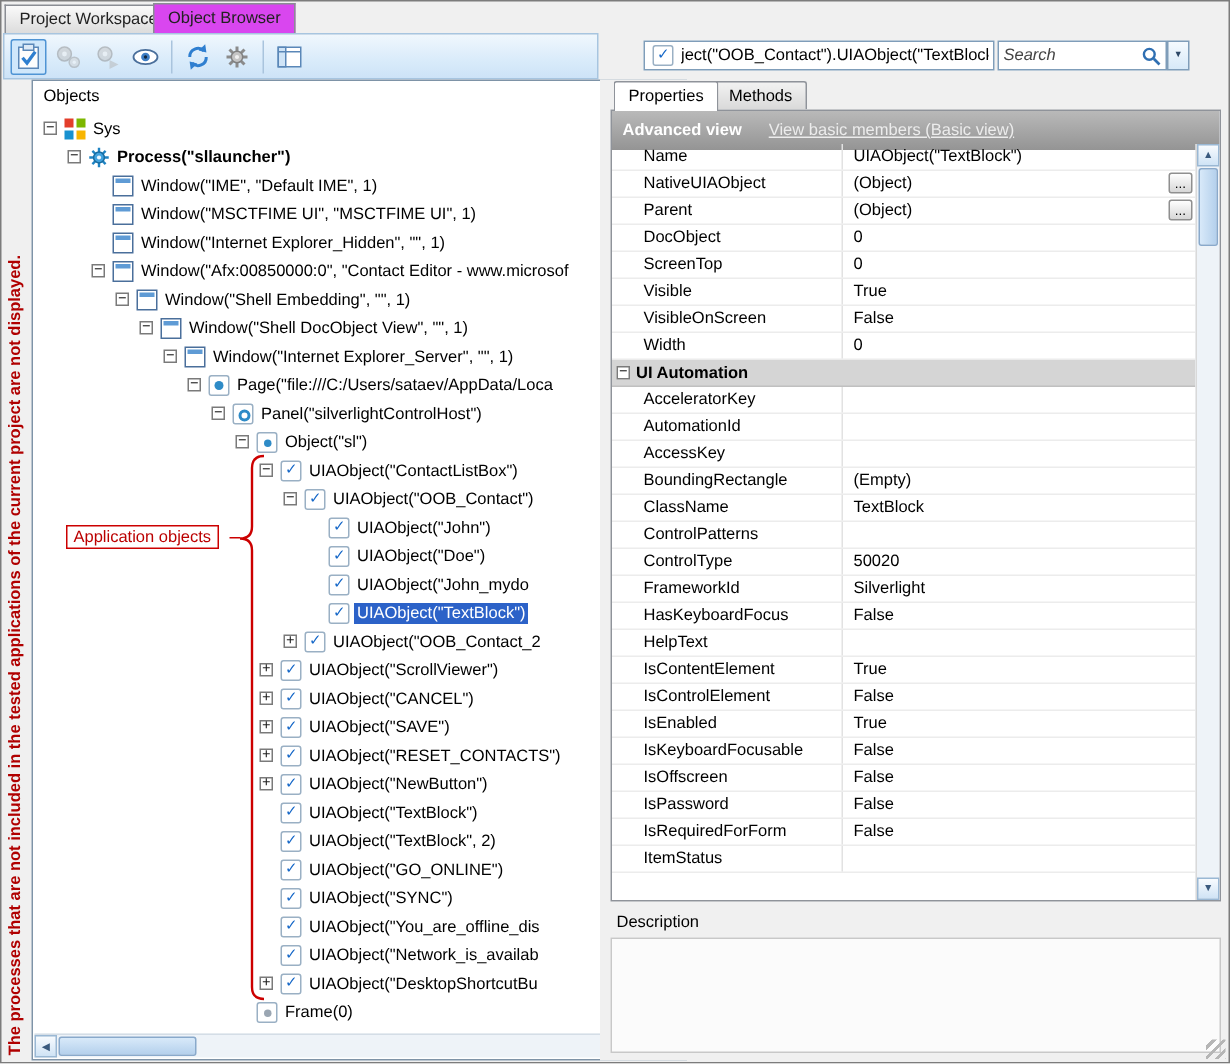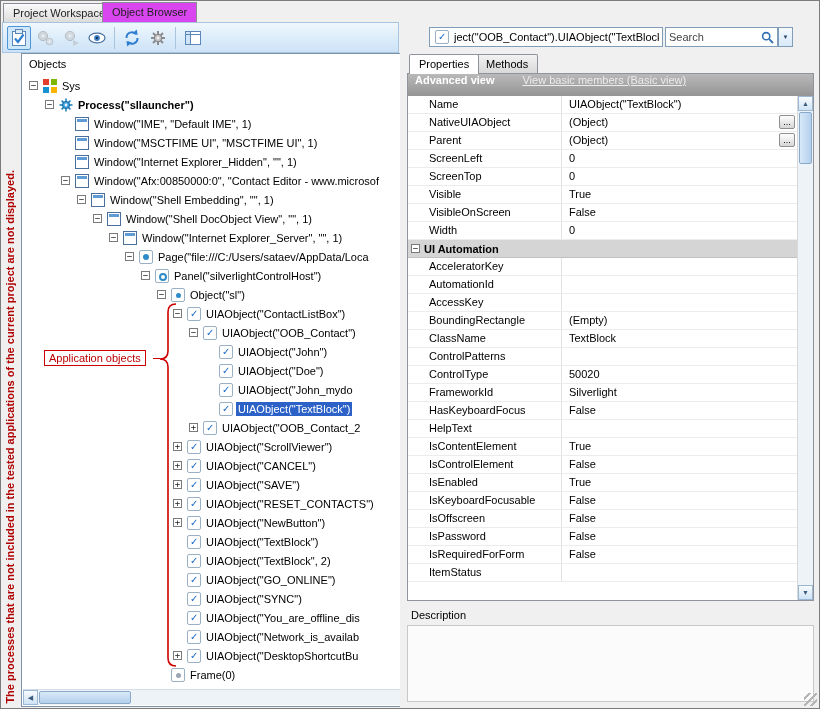--- a/index.html
+++ b/index.html
@@ -19,21 +19,21 @@
 .tbtn{width:24px;height:24px;display:inline-flex;align-items:center;justify-content:center;margin:0 1px;border:1px solid transparent;border-radius:2px;flex:none}
 .tbtn.tsel{background:#cfe7fb;border-color:#4f94d4}
 .tbtn.tdis{opacity:.5;filter:grayscale(1)}
 .tsep{width:1px;height:22px;background:#a9c4dd;margin:0 4px;flex:none}
 
 
 .addrbar{position:absolute;left:399px;top:21px;right:1px;height:31px;background:#f0f0f0}
 .pathbox{position:absolute;left:29px;top:5px;width:234px;height:20px;background:#fff;border:1px solid #7f9db9;display:flex;align-items:center;padding:0 3px;overflow:hidden}
 .pathtext{flex:1;text-align:right;white-space:nowrap;overflow:hidden;margin-left:2px}
 .searchbox{position:absolute;left:265px;top:5px;width:113px;height:20px;background:#fff;border:1px solid #7f9db9;display:flex;align-items:center;padding:0 3px}
-.searchtext{flex:1;color:#444;overflow:hidden;white-space:nowrap}
+.searchtext{flex:1;color:#444;font-style:italic;overflow:hidden;white-space:nowrap}
 .dropbtn{position:absolute;left:378px;top:5px;width:15px;height:20px;border:1px solid #7f9db9;background:linear-gradient(#f5fafe,#d7e9f8);font-size:6px;display:flex;align-items:center;justify-content:center;color:#2c4766}
 
 
 .sidenote{position:absolute;left:1px;top:52px;width:19px;bottom:2px;overflow:hidden}
 .sidenote span{position:absolute;bottom:2px;left:2px;writing-mode:vertical-rl;transform:rotate(180deg);white-space:nowrap;color:#b00000;font-weight:bold;font-size:11px}
 
 
 .objpanel{position:absolute;left:20px;top:52px;width:437px;height:654px;background:#fff;border:1px solid #7e93a7}
 .objtitle{position:absolute;left:7px;top:4px}
 .tree{position:absolute;left:1px;top:22px;right:17px;bottom:17px;overflow:hidden}
@@ -78,23 +78,23 @@
 .hthumb{position:absolute;top:1px;bottom:1px;left:16px;width:92px;background:linear-gradient(#d8e9f9,#b4d0ec);border:1px solid #89a9cb;border-radius:2px}
 .sbcorner{position:absolute;right:1px;bottom:1px;width:16px;height:16px;background:#e4ecf4}
 
 
 .insp{position:absolute;left:399px;top:52px;right:1px;bottom:1px;background:#f0f0f0}
 .ptab{position:absolute;top:1px;height:19px;line-height:18px;padding:0 9px;background:linear-gradient(#f2f2f2,#d9d9d9);border:1px solid #8f939a;border-bottom:none;border-radius:2px 2px 0 0;white-space:nowrap}
 .ptab.active{background:#fff;height:20px;z-index:3}
 #ptab-props{left:9px}
 #ptab-methods{left:76px}
 .content{position:absolute;left:7px;top:20px;width:407px;height:528px;background:#fff;border:1px solid #8f939a;overflow:hidden}
-.adv{position:absolute;left:0;right:0;top:0;height:22px;background:linear-gradient(#b9b9b9,#949494);color:#fff;display:flex;align-items:flex-start;padding:0 7px}
+.adv{position:absolute;left:0;right:0;top:0;height:22px;background:linear-gradient(#b9b9b9,#949494);color:#fff;display:flex;align-items:center;padding:13px 7px}
 .advtitle{font-weight:bold}
-.advlink{margin-left:28px;color:#ececec;text-decoration:underline}
+.advlink{margin-left:18px;color:#ececec;text-decoration:underline}
 .pgrid{position:absolute;left:0;right:16px;top:22px;bottom:0;overflow:hidden}
 .prow{display:flex;height:18px;line-height:17px;border-bottom:1px solid #ececec}
 .pgut{flex:none;width:14px}
 .pname{flex:none;width:140px;padding-left:7px;border-right:1px solid #e2e2e2;overflow:hidden;white-space:nowrap}
 .pval{flex:1;padding-left:7px;position:relative;overflow:hidden;white-space:nowrap}
 .pbtn{position:absolute;right:2px;top:1px;width:16px;height:14px;border:1px solid #8f8f8f;background:linear-gradient(#fefefe,#d6d6d6);font-size:9px;line-height:12px;text-align:center;border-radius:2px}
 .pgroup{display:flex;align-items:center;height:18px;background:#d5d5d5;border-bottom:1px solid #c0c0c0;font-weight:bold;padding-left:3px}
 .pgroup .exp{margin-right:4px}
 .gvscroll{position:absolute;right:0;top:22px;bottom:0;width:16px;background:#eef3f8;border-left:1px solid #d9d9d9}
 .gvscroll .up{position:absolute;top:0;left:0;right:0;height:15px}
@@ -419,21 +419,21 @@
             <span class="pname">NativeUIAObject</span>
             <span class="pval">(Object)<span class="pbtn">...</span></span>
           </div>
           <div class="prow">
             <span class="pgut"></span>
             <span class="pname">Parent</span>
             <span class="pval">(Object)<span class="pbtn">...</span></span>
           </div>
           <div class="prow">
             <span class="pgut"></span>
-            <span class="pname">ScreenLeft</span>
+            <span class="pname">DocObject</span>
             <span class="pval">0</span>
           </div>
           <div class="prow">
             <span class="pgut"></span>
             <span class="pname">ScreenTop</span>
             <span class="pval">0</span>
           </div>
           <div class="prow">
             <span class="pgut"></span>
             <span class="pname">Visible</span>

